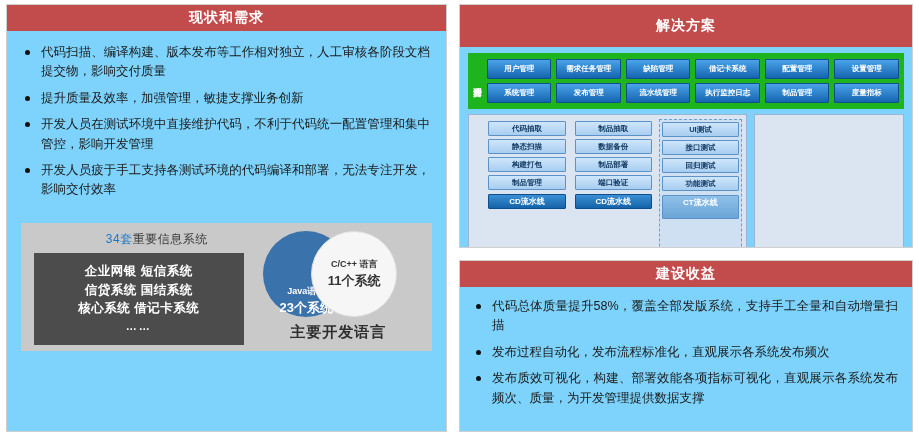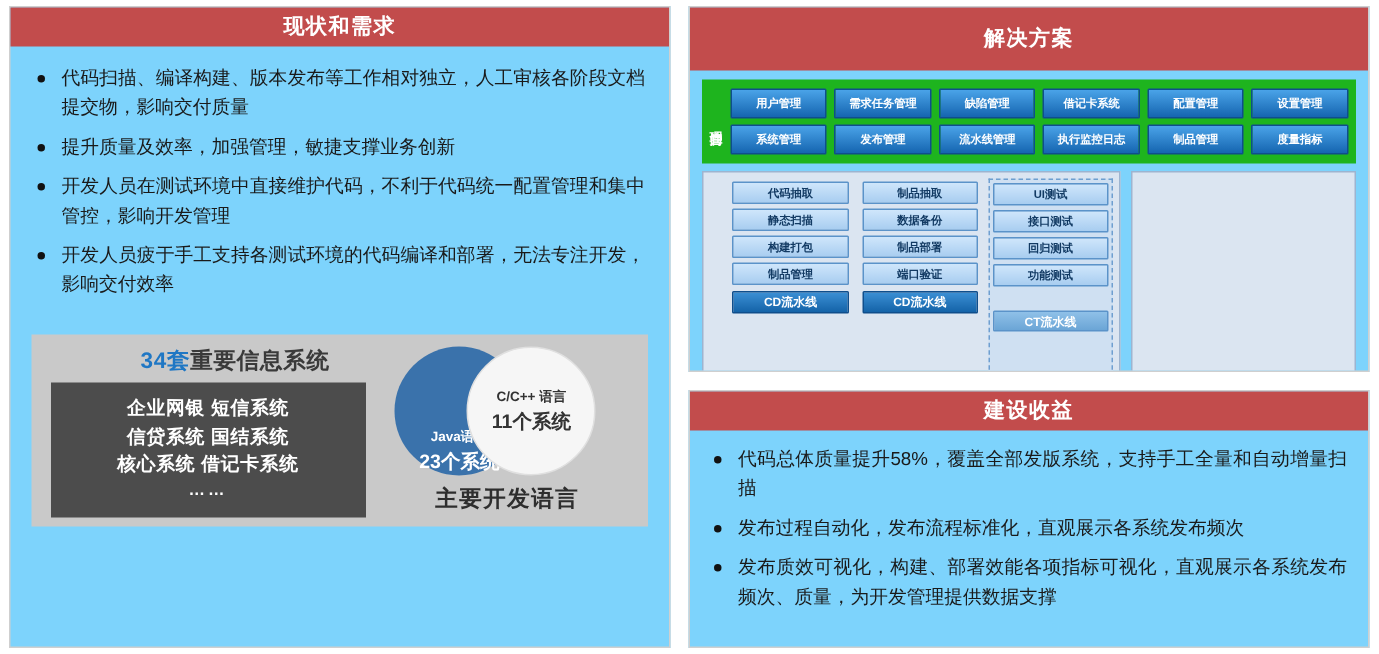--- a/index.html
+++ b/index.html
@@ -34,21 +34,21 @@
     content: ""; position: absolute; left: 2px; top: 7px;
     width: 5px; height: 5px; border-radius: 50%; background: #111;
   }
 
   
   .stats-strip {
     margin: 10px 14px 0 14px; background: #c9c9c9;
     display: flex; align-items: stretch; height: 128px; padding: 6px;
   }
   .stats-left { width: 56%; display: flex; flex-direction: column; align-items: center; padding-top: 2px; }
-  .stats-title { font-size: 15px; font-weight: bold; color: #3a3a3a; letter-spacing: .5px; margin-bottom: 5px; margin-left: 36px; }
+  .stats-title { font-size: 12px; font-weight: normal; color: #3a3a3a; letter-spacing: .5px; margin-bottom: 5px; margin-left: 36px; }
   .stats-title .num { color: #1f77c4; }
   .sys-box {
     flex: 1; width: 94%; background: #4c4c4c; color: #fff;
     display: flex; flex-direction: column; align-items: center; justify-content: center;
     font-size: 12.5px; font-weight: bold; line-height: 1.45; letter-spacing: .5px;
   }
   .sys-box .dots { font-size: 11px; letter-spacing: 2px; margin-top: 2px; }
   .stats-right { width: 44%; display: flex; flex-direction: column; align-items: center; justify-content: flex-start; }
   .venn { position: relative; width: 150px; height: 86px; margin-top: 2px; }
   .venn .c { position: absolute; top: 0; width: 86px; height: 86px; border-radius: 50%;
@@ -105,21 +105,21 @@
   .chip-dark {
     background: linear-gradient(#3b8fd4, #1463a8);
     border: 1px solid #0f4e8c; color: #fff;
     font-size: 8px; font-weight: bold; text-align: center;
     height: 15px; line-height: 13px; border-radius: 1px; margin-top: 1px;
   }
   .chip-ct-foot {
     background: linear-gradient(#8fc0e8, #6ba5d6);
     border: 1px solid #5b93c9; color: #fff;
     font-size: 8px; font-weight: bold; text-align: center;
-    height: 14px; line-height: 13px; border-radius: 1px; margin-top: 13px;
+    height: 24px; line-height: 13px; border-radius: 1px; margin-top: 1px;
   }
 
   .release {
     width: 150px; background: #dbe5f1; border: 1px solid #9db4d0;
     display: flex; align-items: center; padding: 4px; gap: 5px;
   }
 </style>
 </head>
 <body>
 

